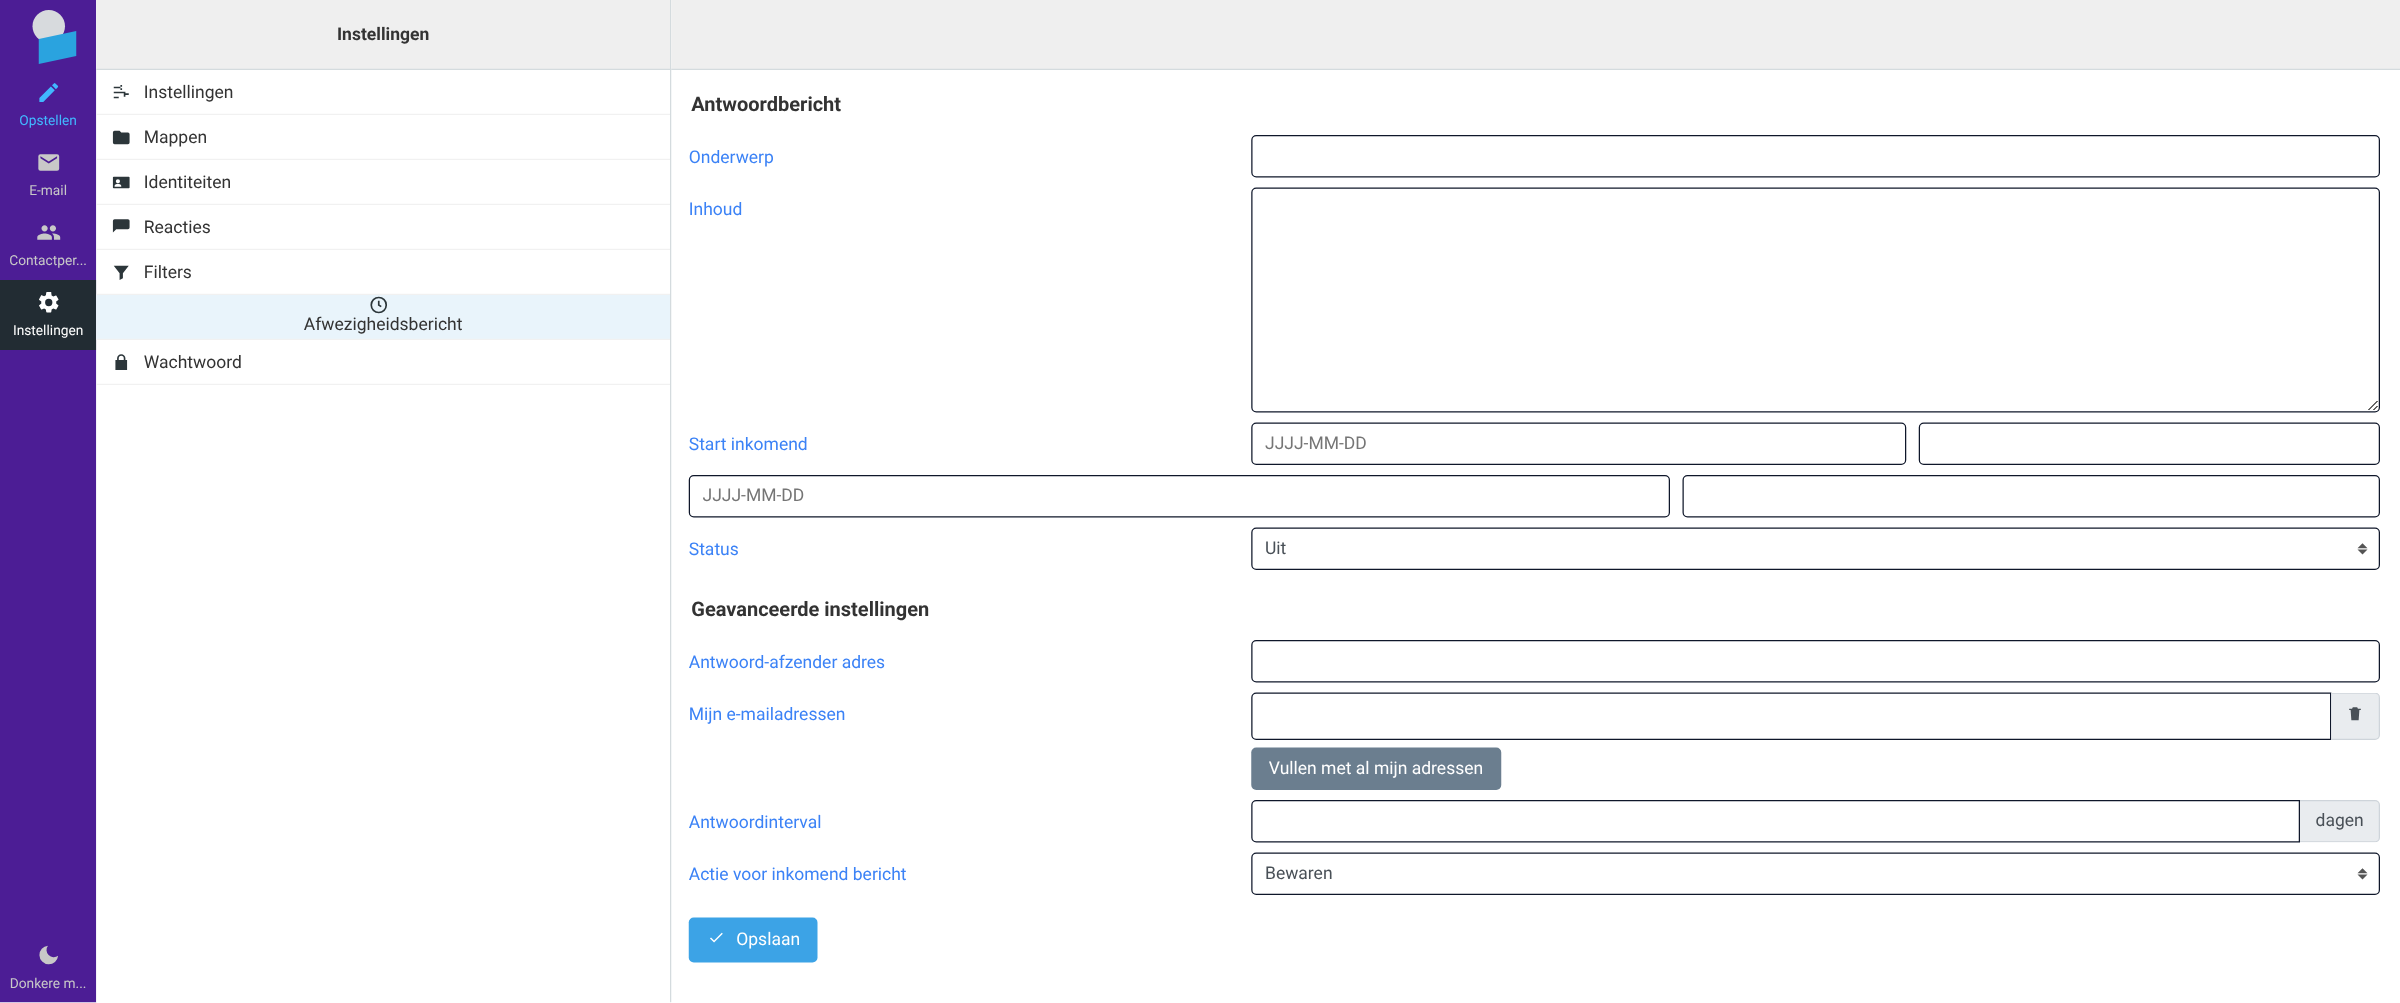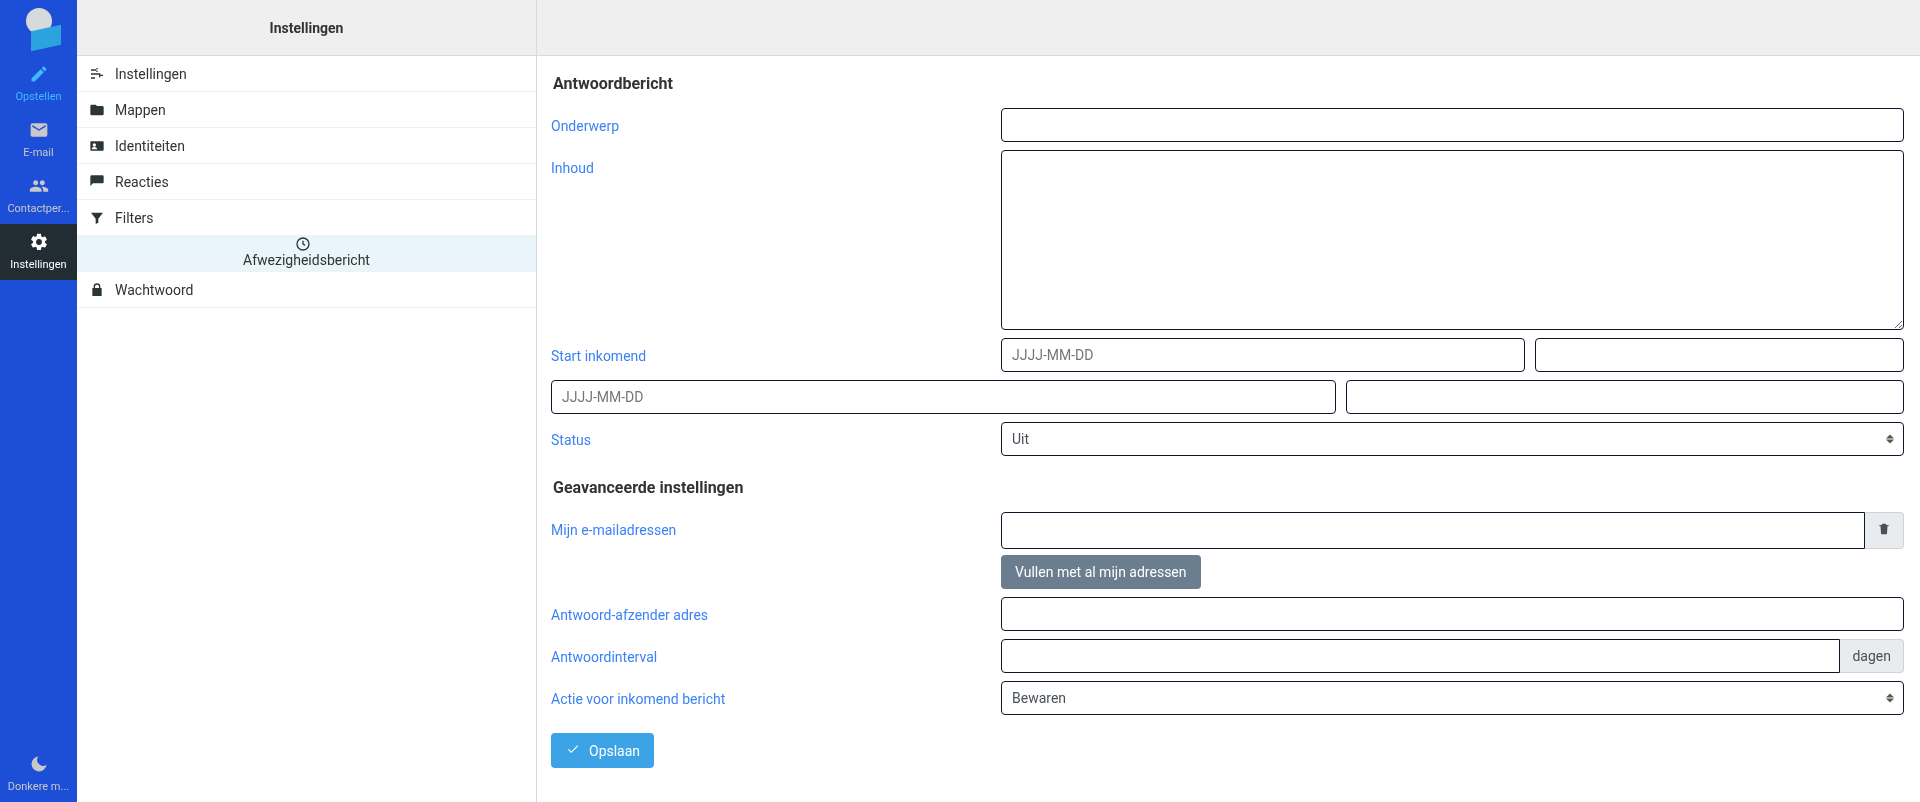--- a/index.html
+++ b/index.html
@@ -9,21 +9,21 @@
       color: #333;
       display: flex;
       height: 802px;
       width: 1920px;
       overflow: hidden;
       background: #fff;
     }
     
     .taskbar {
       width: 77px;
-      background: #1d4ed8;
+      background: #4c1d95;
       display: flex;
       flex-direction: column;
       color: #fff;
       flex-shrink: 0;
     }
     .taskbar .logo {
       height: 56px;
       display: flex;
       align-items: center;
       justify-content: center;
@@ -327,42 +327,42 @@
               <span class="tri up"></span>
               <span class="tri down"></span>
             </span>
         </div>
       </div>
     </div>
 
     <h2 class="section-title" style="margin-top:22px">Geavanceerde instellingen</h2>
 
     <div class="form-row">
+      <label>Antwoord-afzender adres</label>
+      <div class="controls">
+          <input type="text" value="" style="">
+        </div>
+    </div>
+
+    <div class="form-row">
       <label>Mijn e-mailadressen</label>
       <div class="controls stacked">
         <div class="input-group" style="width:100%">
           <input type="text" value="" style="">
           <span class="input-addon">
             <span><svg width="14" height="16" viewBox="0 0 24 24" fill="currentColor">
                   <path d="M6 7h12l-1 14H7L6 7zm3-4h6l1 2h4v2H4V5h4l1-2z"></path>
                 </svg></span>
           </span>
         </div>
         <button class="btn btn-secondary">Vullen met al mijn adressen</button>
       </div>
     </div>
 
     <div class="form-row">
-      <label>Antwoord-afzender adres</label>
-      <div class="controls">
-          <input type="text" value="" style="">
-        </div>
-    </div>
-
-    <div class="form-row">
       <label>Antwoordinterval</label>
       <div class="controls">
         <div class="input-group">
           <input type="text" value="" style="">
           <span class="input-addon text-addon">dagen</span>
         </div>
       </div>
     </div>
 
     <div class="form-row">

